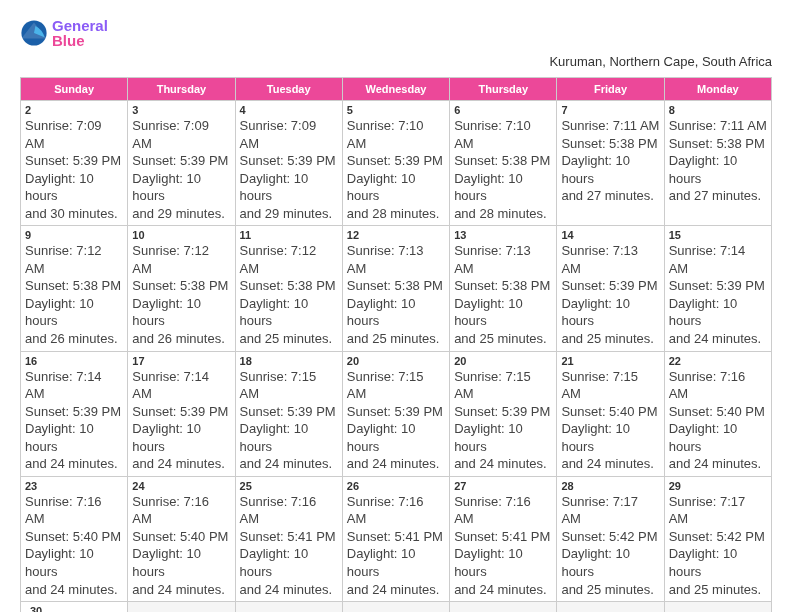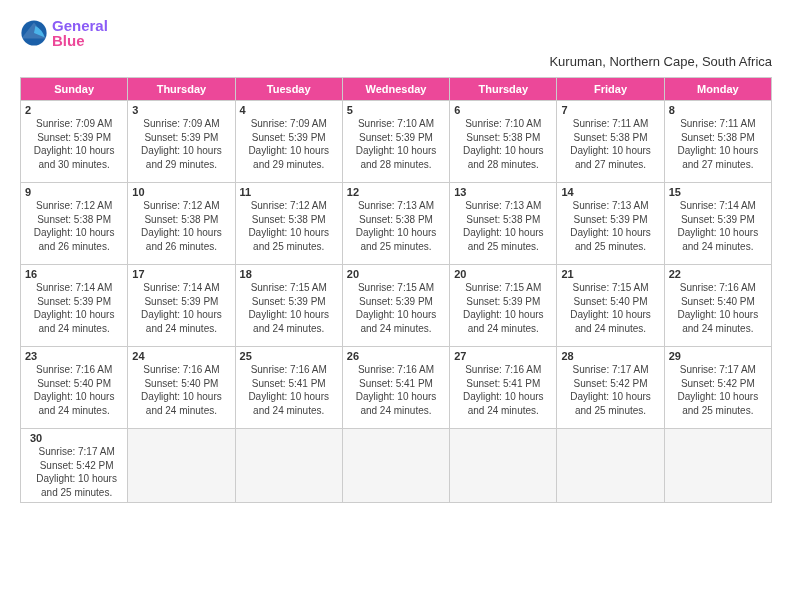--- a/index.html
+++ b/index.html
@@ -85,24 +85,23 @@
       background: #f5f5f5;
     }
     .day-num {
       font-size: 11px;
       font-weight: bold;
       color: #333;
       display: block;
       margin-bottom: 1px;
     }
     .day-info {
-      font-size: 10px;
+      font-size: 13px;
       line-height: 1.35;
       color: #444;
-      text-align: center;
     }
     .last-row td {
       height: 70px;
       padding-left: 9px;
     }
   </style>
 </head>
 <body>
 
 <div class="page">

